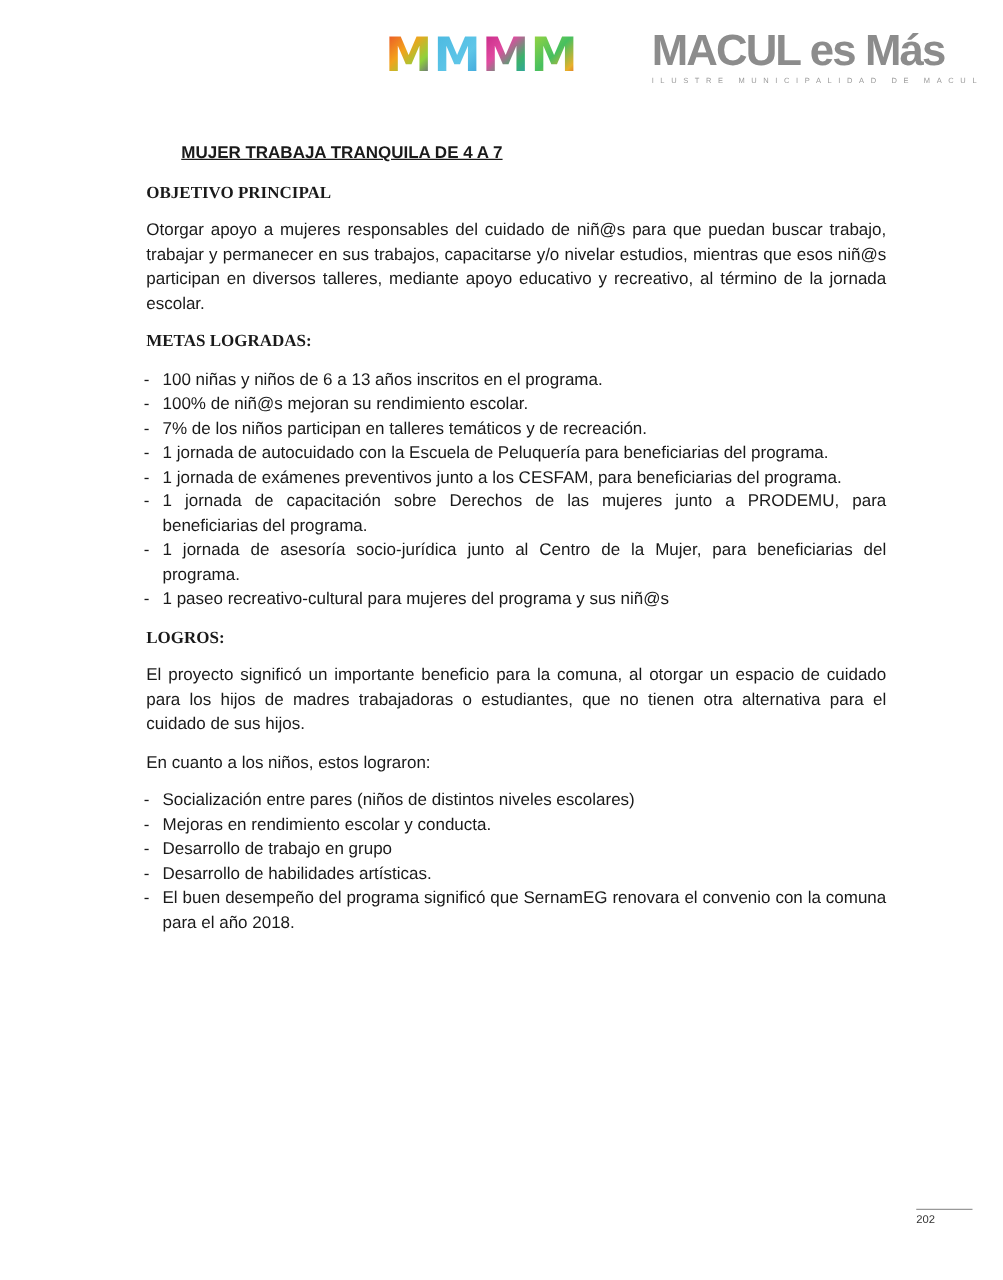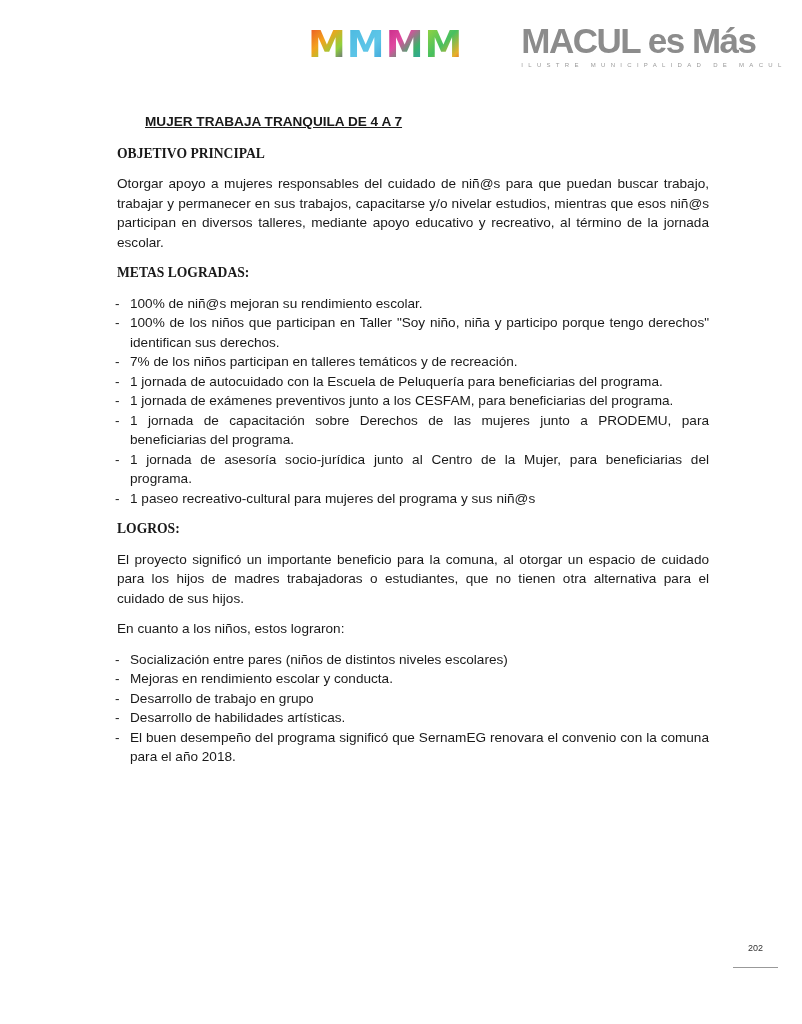--- a/index.html
+++ b/index.html
@@ -30,21 +30,21 @@
     position: absolute; left: 117px; top: 112px; width: 592px;
     font-size: 13.6px; line-height: 19.5px;
   }
   .title { font-weight: bold; text-decoration: underline; margin: 0 0 12px 0; font-size: 13.6px; padding-left: 28px; }
   .heading { font-weight: bold; margin: 0 0 11px 0; font-size: 13.6px; font-family: Liberation Serif, serif; }
   p { margin: 0 0 11px 0; text-align: justify; }
   ul { list-style: none; margin: 0 0 11px 0; padding: 0; }
   li { position: relative; padding-left: 13px; text-align: justify; }
   li::before { content: "-"; position: absolute; left: -2px; top: 0; }
   .page-num-rule { position: absolute; left: 733px; top: 967px; width: 45px; border-top: 1px solid #999; }
-  .page-num { position: absolute; left: 733px; top: 943px; width: 45px; text-align: center; font-size: 9px; color: #333; }
+  .page-num { position: absolute; left: 733px; top: 970px; width: 45px; text-align: left; font-size: 9px; color: #333; }
 </style>
 </head>
 <body>
 
 <div class="logo">
   <div class="mmmm">
     <span class="m m1">M</span>
     <span class="m m2">M</span>
     <span class="m m3">M</span>
     <span class="m m4">M</span>
@@ -55,22 +55,22 @@
   </div>
 </div>
 
 <div class="content">
   <div class="title">MUJER TRABAJA TRANQUILA DE 4 A 7</div>
   <div class="heading">OBJETIVO PRINCIPAL</div>
   <p>Otorgar apoyo a mujeres responsables del cuidado de niñ@s para que puedan buscar trabajo, trabajar y permanecer en sus trabajos, capacitarse y/o nivelar estudios, mientras que esos niñ@s participan en diversos talleres, mediante apoyo educativo y recreativo, al término de la jornada escolar.</p>
 
   <div class="heading">METAS LOGRADAS:</div>
   <ul>
+    <li>100 niñas y niños de 6 a 13 años inscritos en el programa.</li>
     <li>100% de niñ@s mejoran su rendimiento escolar.</li>
-    <li>100% de los niños que participan en Taller "Soy niño, niña y participo porque tengo derechos" identifican sus derechos.</li>
     <li>7% de los niños participan en talleres temáticos y de recreación.</li>
     <li>1 jornada de autocuidado con la Escuela de Peluquería para beneficiarias del programa.</li>
     <li>1 jornada de exámenes preventivos junto a los CESFAM, para beneficiarias del programa.</li>
     <li>1 jornada de capacitación sobre Derechos de las mujeres junto a PRODEMU, para beneficiarias del programa.</li>
     <li>1 jornada de asesoría socio-jurídica junto al Centro de la Mujer, para beneficiarias del programa.</li>
     <li>1 paseo recreativo-cultural para mujeres del programa y sus niñ@s</li>
   </ul>
 
   <div class="heading">LOGROS:</div>
   <p>El proyecto significó un importante beneficio para la comuna, al otorgar un espacio de cuidado para los hijos de madres trabajadoras o estudiantes, que no tienen otra alternativa para el cuidado de sus hijos.</p>

